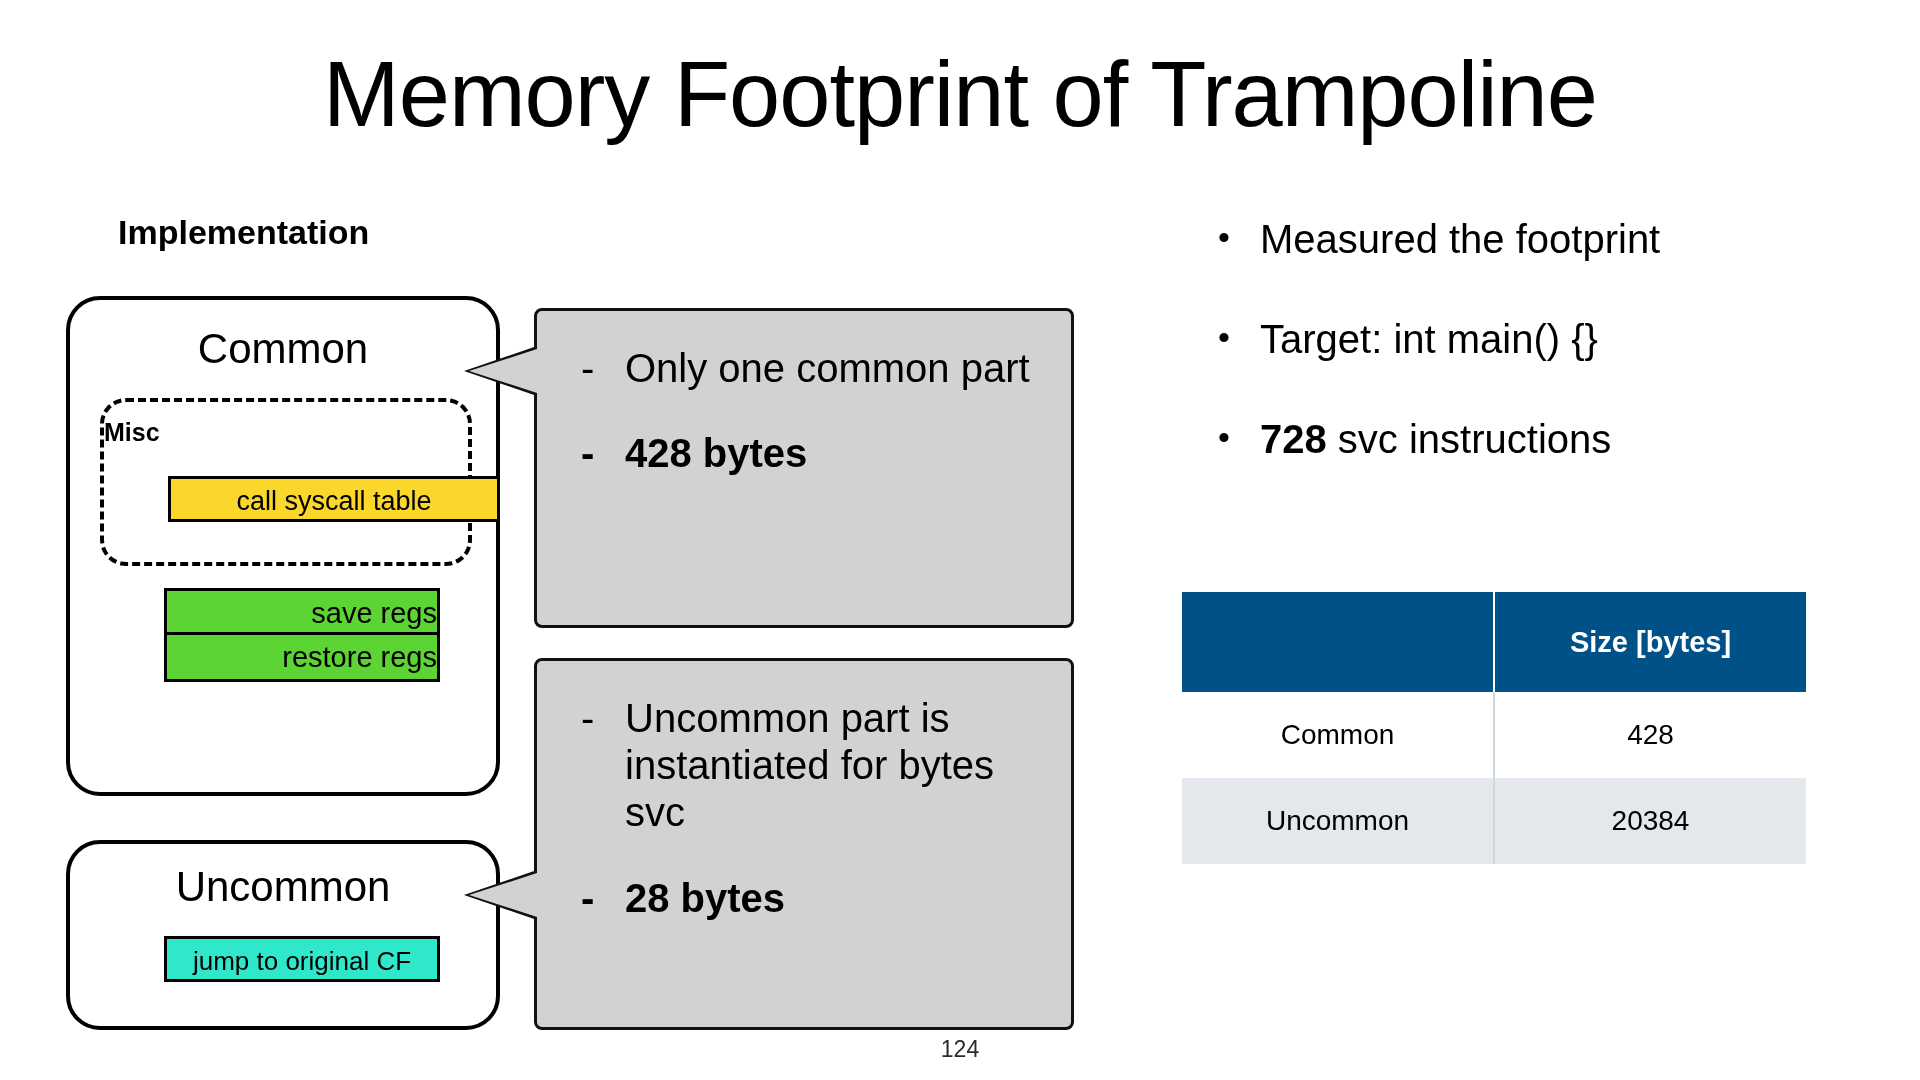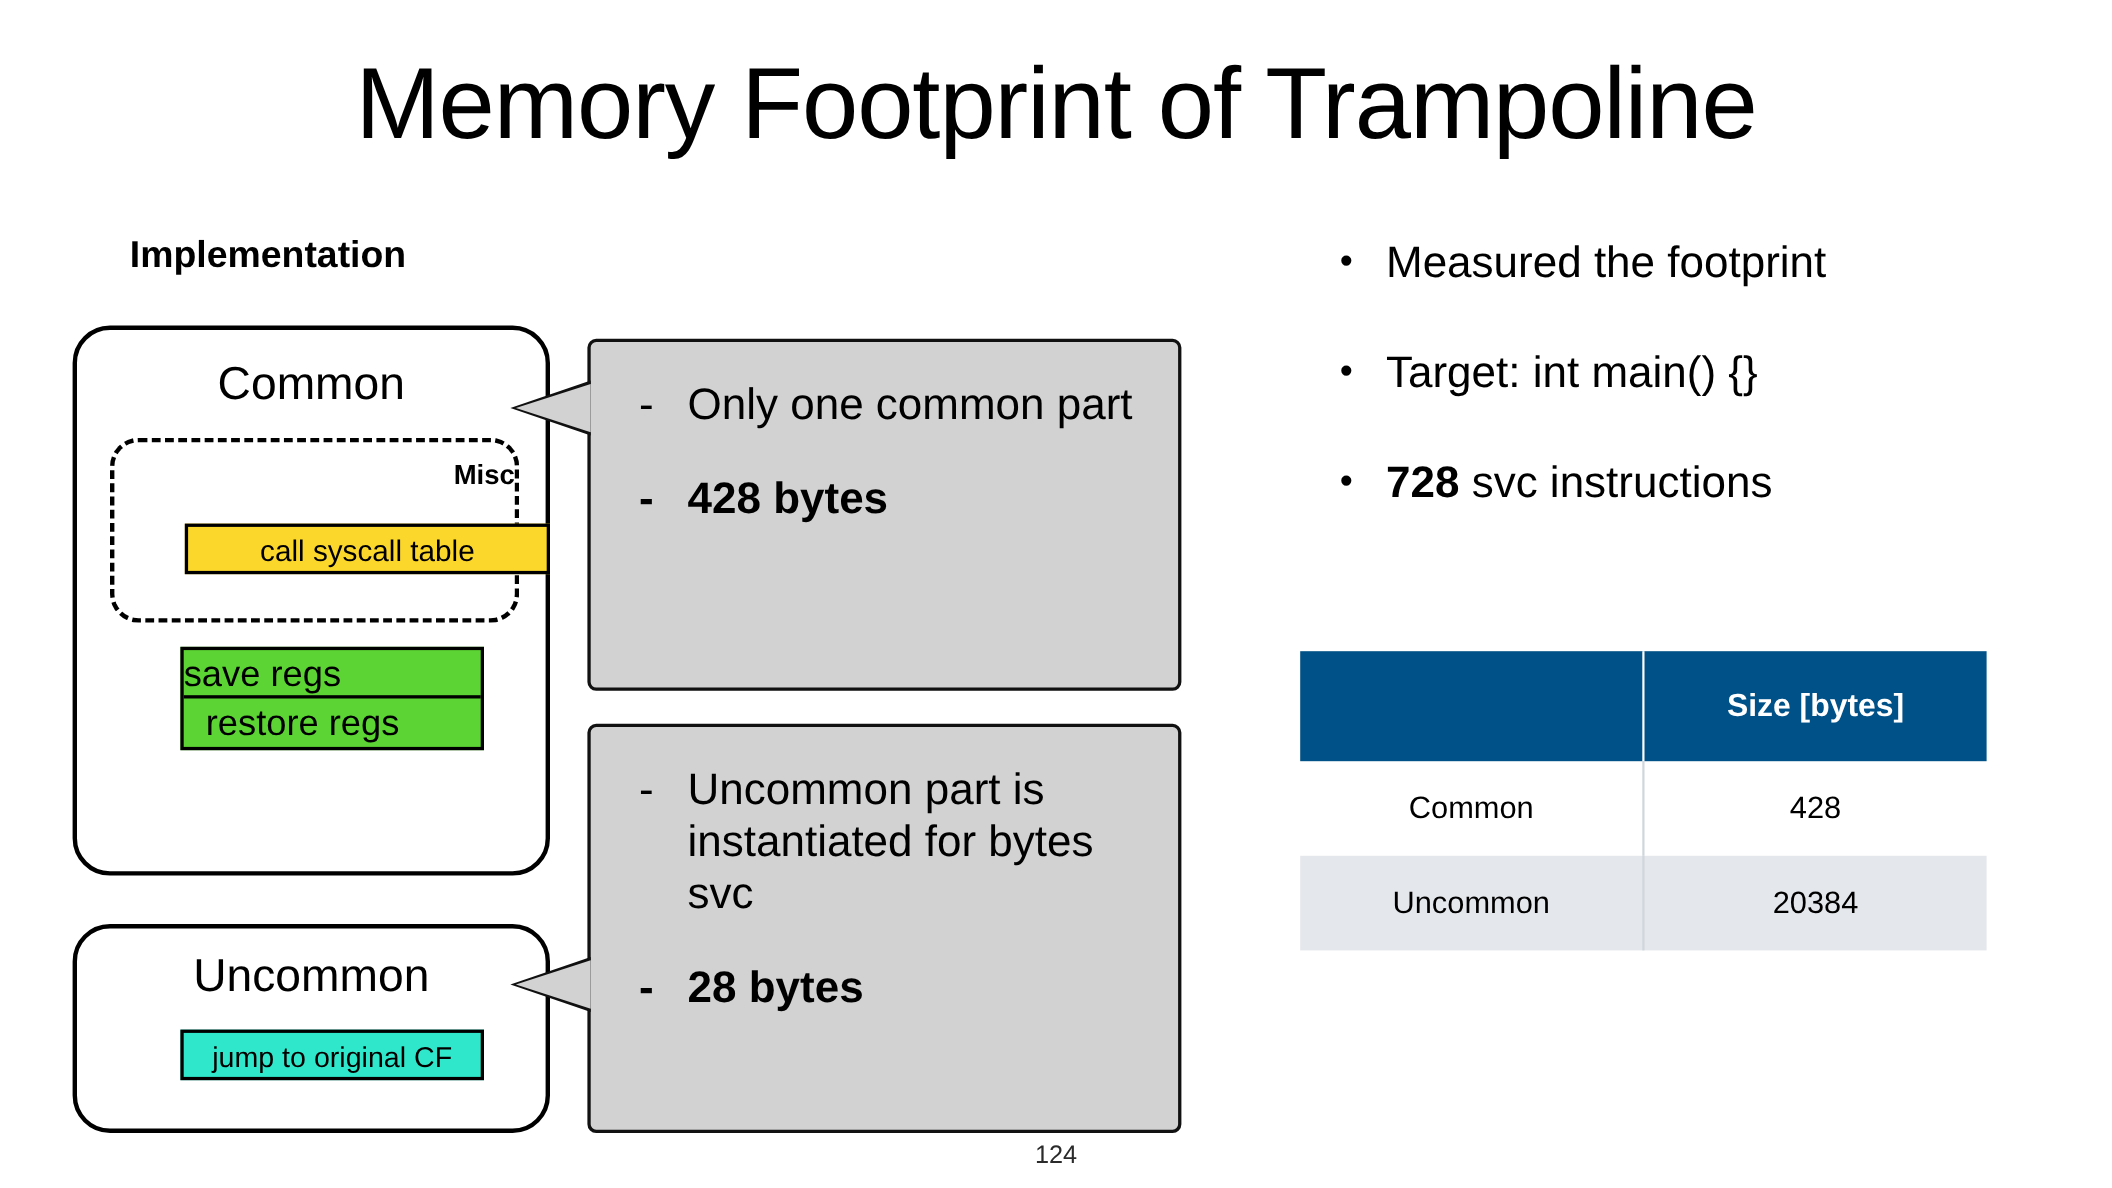--- a/index.html
+++ b/index.html
@@ -82,21 +82,21 @@
     height: 168px;
     border: 4px dashed #000000;
     border-radius: 26px;
     box-sizing: border-box;
   }
   #misc-label {
     position: absolute;
     left: 0;
     top: 16px;
     width: 100%;
-    text-align: right;
+    text-align: left;
     font-size: 25px;
     font-weight: 700;
   }
 
   
   .bar {
     position: absolute;
     box-sizing: border-box;
     border: 3px solid #000000;
     text-align: center;
@@ -117,22 +117,22 @@
     left: 94px;
     top: 288px;
     width: 276px;
     border: 3px solid #000000;
     box-sizing: border-box;
     background: #5CD433;
   }
   .green-stack .srow {
     height: 44px;
     line-height: 44px;
-    text-align: left;
-    font-size: 33px;
+    text-align: right;
+    font-size: 29px;
     border-bottom: 3px solid #000000;
     box-sizing: border-box;
   }
   .green-stack .srow:last-child { border-bottom: none; margin-left: 20px; }
 
   #bar-jump {
     left: 94px;
     top: 92px;
     width: 276px;
     background: #2FE8CB;

